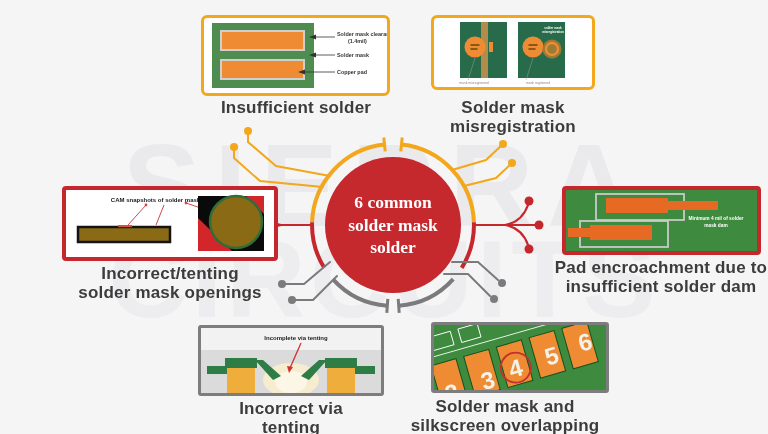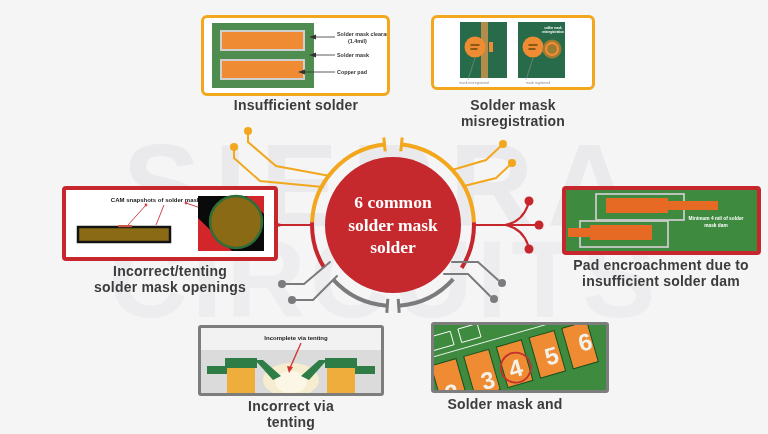--- a/index.html
+++ b/index.html
@@ -18,21 +18,21 @@
   .card{position:absolute;background:#ffffff;box-sizing:border-box;border-radius:6px;overflow:hidden;}
   .card svg{display:block;}
   #card1{left:201px;top:15px;width:189px;height:81px;border:3px solid #F2A71D;}
   #card2{left:431px;top:15px;width:164px;height:75px;border:3px solid #F2A71D;}
   #card3{left:62px;top:186px;width:216px;height:75px;border:4px solid #C5272D;border-radius:4px;}
   #card4{left:562px;top:186px;width:199px;height:69px;border:4px solid #C5272D;border-radius:4px;background:#3E8A3E;}
   #card5{left:198px;top:325px;width:186px;height:71px;border:3px solid #7d7d7d;border-radius:3px;background:#f2f2f2;}
   #card6{left:431px;top:322px;width:178px;height:71px;border:3px solid #7d7d7d;border-radius:3px;background:#3E8A3E;box-shadow:inset 0 0 0 2px #ffffff;}
   .card-label{
     position:absolute;text-align:center;font-weight:700;color:#3c3c3c;
-    font-size:14px;line-height:1.12;letter-spacing:.2px;
+    font-size:17px;line-height:1.12;letter-spacing:.2px;
   }
   .card-label span{display:block;}
   #label1{left:201px;top:98px;width:190px;}
   #label2{left:428px;top:98px;width:170px;}
   #label3{left:60px;top:264px;width:220px;}
   #label4{left:546px;top:258px;width:230px;}
   #label5{left:196px;top:399px;width:190px;}
   #label6{left:400px;top:397px;width:210px;}
   #ring-svg{position:absolute;left:0;top:0;}
   #center-circle{
@@ -251,13 +251,14 @@
         <text x="72" y="50">4</text>
         <text x="110" y="48">5</text>
         <text x="146" y="44">6</text>
       </g>
       <circle cx="79" cy="41" r="15" fill="none" stroke="#C23030" stroke-width="1.8"></circle>
     </g>
   </svg>
 </div>
 <div class="card-label" id="label6">
   <span>Solder mask and</span>
+  <span>silkscreen overlapping</span>
 </div>
 
 </body></html>

